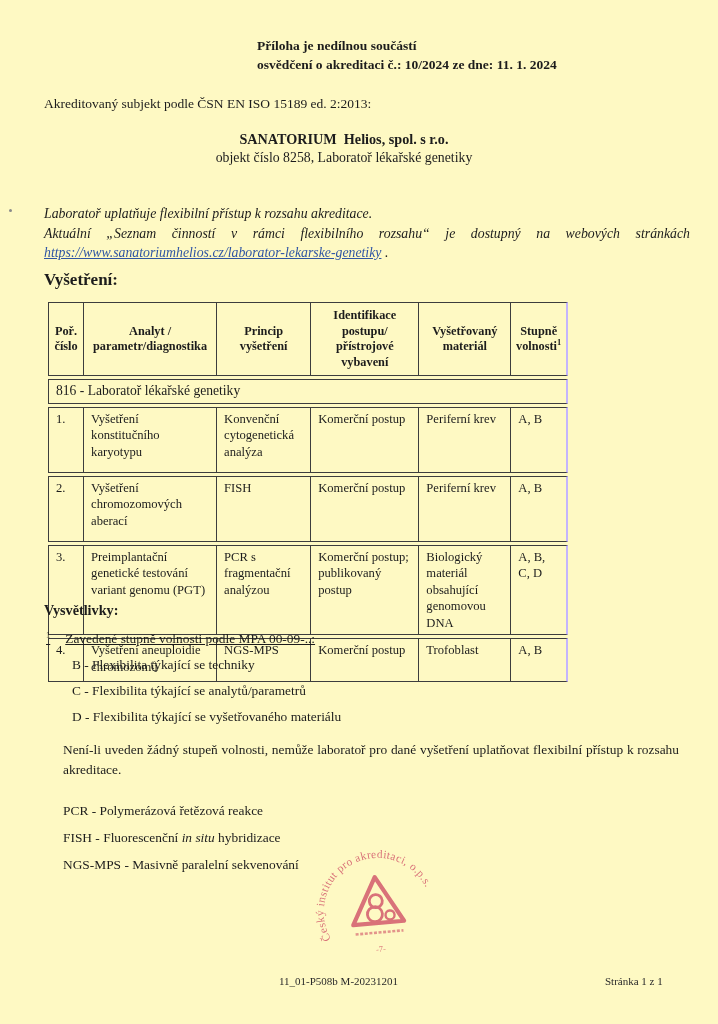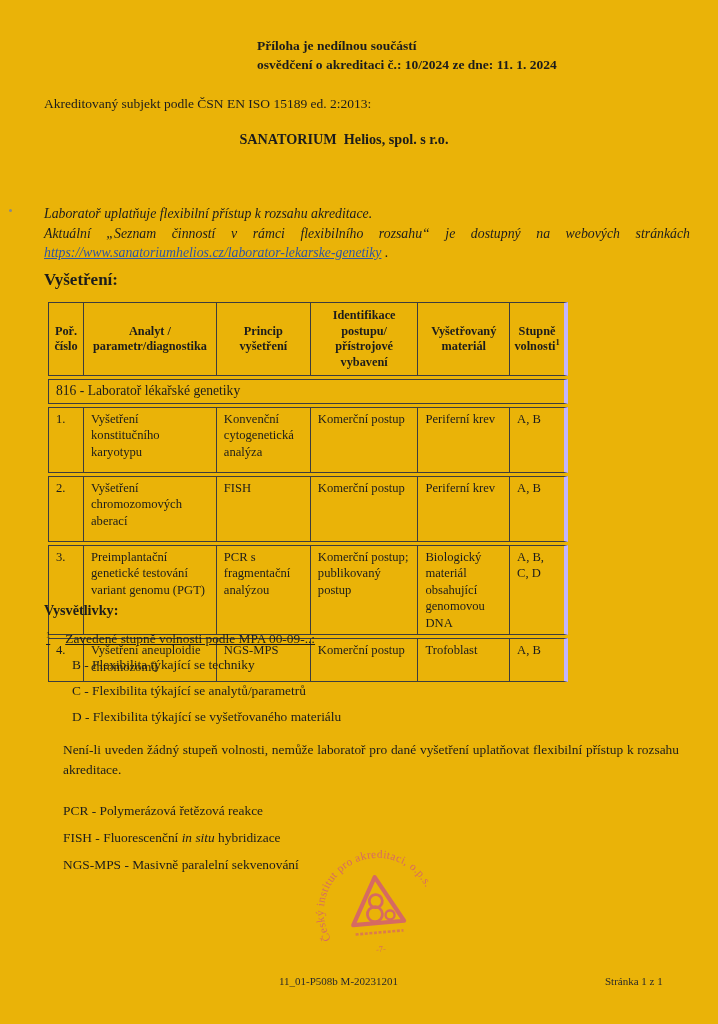--- a/index.html
+++ b/index.html
@@ -3,21 +3,21 @@
 <meta charset="utf-8">
 <style>
   html,body { margin:0; padding:0; }
   body {
     width:718px; height:1024px;
     background:#ffffff;
     font-family:"Liberation Serif", serif;
     color:#1c1c1c;
     -webkit-font-smoothing:antialiased;
   }
-  .page { position:relative; width:718px; height:1024px; background:#eab308; overflow:hidden; }
+  .page { position:relative; width:718px; height:1024px; background:#fef9c3; overflow:hidden; }
 
   .doc-header { position:absolute; left:257px; top:36px; font-weight:bold; font-size:13.5px; line-height:19px; }
   .subject-line { position:absolute; left:44px; top:96px; font-weight:normal; font-size:13.5px; }
 
   .org-block { position:absolute; left:59px; top:130px; width:570px; text-align:center; font-size:13.8px; line-height:18.5px; }
   .org-name { font-weight:bold; font-size:14.2px; white-space:pre-wrap; }
 
   .flex-block { position:absolute; left:44px; top:204px; width:646px; font-style:italic; font-size:13.8px; line-height:19.5px; }
   .flex-line2 { text-align:justify; text-align-last:justify; }
   .web-link { color:#2f55a4; text-decoration:underline; }
@@ -27,21 +27,21 @@
 
   table.exams {
     position:absolute; left:48px; top:299px; width:520px;
     border-collapse:separate; border-spacing:0 3px;
     font-size:12.6px; line-height:16.5px;
   }
   table.exams th, table.exams td {
     border-top:1px solid #3d3d3d; border-bottom:1px solid #3d3d3d; border-left:1px solid #3d3d3d;
     padding:3px 7px; vertical-align:top; text-align:left; font-weight:normal;
   }
-  table.exams th:last-child, table.exams td:last-child { border-right:4px solid #c4b5fd; }
+  table.exams th:last-child, table.exams td:last-child { border-right:2px solid #c4b5fd; }
   table.exams th {
     text-align:center; vertical-align:middle; font-weight:bold; font-size:12.3px; line-height:15.5px; padding:5px 4px;
   }
   td.num-cell { vertical-align:middle; padding-left:11px; }
   td.group-cell { text-align:center; font-weight:bold; font-size:13.6px; padding:6px 4px; }
   tr.row-tall td { height:58px; }
   tr.row-short td { height:36px; }
   sup.fnote { font-size:8.5px; vertical-align:super; line-height:0; }
 
   .notes { position:absolute; left:44px; top:602px; width:650px; font-size:13.4px; line-height:17px; }
@@ -73,20 +73,21 @@
 
   <div class="doc-header">
     <div>Příloha je nedílnou součástí</div>
     <div>osvědčení o akreditaci č.: 10/2024 ze dne: 11. 1. 2024</div>
   </div>
 
   <div class="subject-line">Akreditovaný subjekt podle ČSN EN ISO 15189 ed. 2:2013:</div>
 
   <div class="org-block">
     <div class="org-name">SANATORIUM  Helios, spol. s r.o.</div>
+    <div>objekt číslo 8258, Laboratoř lékařské genetiky</div>
   </div>
 
   <div class="flex-block">
     <div>Laboratoř uplatňuje flexibilní přístup k rozsahu akreditace.</div>
     <div class="flex-line2">Aktuální „Seznam činností v rámci flexibilního rozsahu“ je dostupný na webových stránkách</div>
     <div>
       <a class="web-link" href="#">https://www.sanatoriumhelios.cz/laborator-lekarske-genetiky</a><span class="link-suffix"> .</span>
     </div>
   </div>
 

